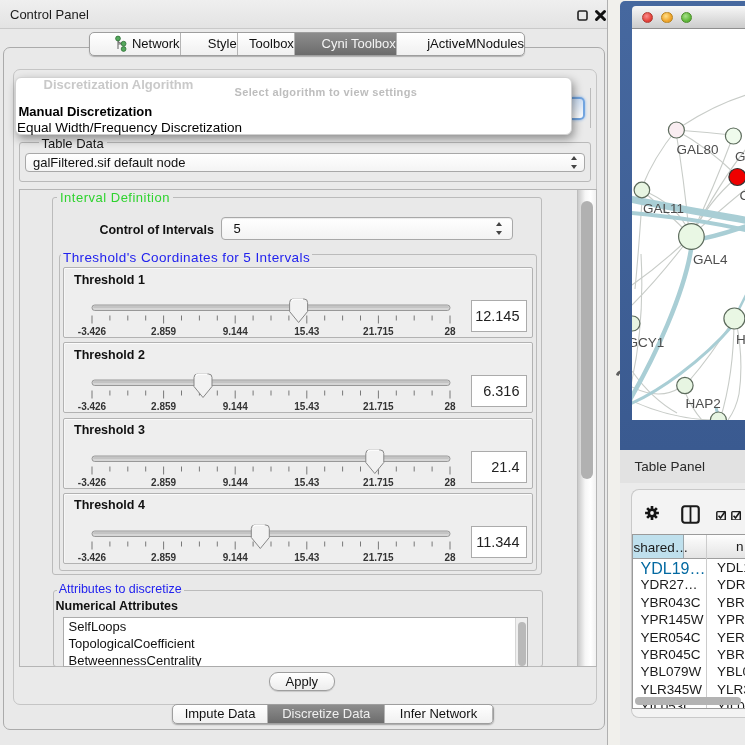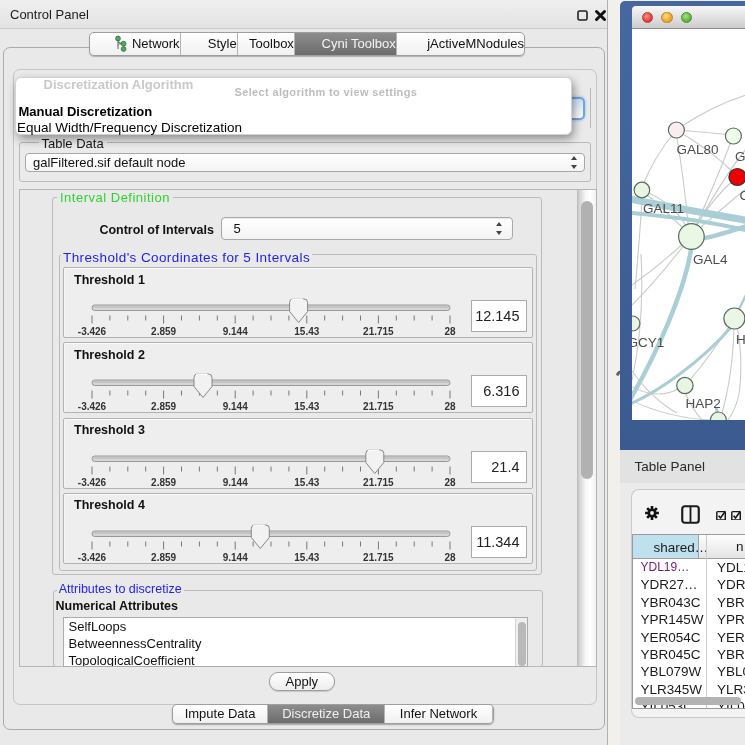--- a/index.html
+++ b/index.html
@@ -38,21 +38,21 @@
 #netframe { position:absolute; left:619.5px; top:1px; width:126px; height:449px; background:linear-gradient(#46689f,#3a5a90); border-top-left-radius:5px; }
 #nettitle { position:absolute; left:12px; top:5px; right:0; height:22.5px; background:linear-gradient(#f7f7f7,#cccccc); border-bottom:1px solid #8f8f8f; border-top-left-radius:4px; }
 .tl { position:absolute; top:5.5px; width:11.5px; height:11.5px; border-radius:50%; }
 #netcanvas { position:absolute; left:12px; top:27.5px; width:114px; height:391px; background:#ffffff; overflow:hidden; }
 #tablepanel { position:absolute; left:619.5px; top:450px; width:125.5px; height:295px; background:#ebebeb; }
 #tpbar { position:absolute; left:0; top:0; width:100%; height:33px; background:#e2e2e2; }
 #tpbar .t { position:absolute; left:15px; top:9px; font-size:13.5px; color:#2a2a2a; }
 #tppanel { position:absolute; left:11.5px; top:39px; width:120px; height:229px; background:#f3f3f3; border:1px solid #c9c9c9; border-radius:8px 0 0 8px; border-right:none; }
 #tptable { position:absolute; left:-0.5px; top:43.6px; width:115px; height:175.2px; background:#ffffff; border:1px solid #9a9a9a; border-right:none; overflow:hidden; }
 #tphead { position:absolute; left:0; top:0; width:100%; height:24.7px; border-bottom:1px solid #9f9f9f; background:linear-gradient(#fdfdfd,#e4e4e4); }
-#tphead .c1 { position:absolute; left:0; top:0; width:66px; height:100%; background:#bfe0ed; border-right:1px solid #98a5ab; font-size:13.5px; color:#1b1b1b; text-align:left; padding-left:21px; line-height:25px; }
+#tphead .c1 { position:absolute; left:0; top:0; width:51px; height:100%; background:#bfe0ed; border-right:1px solid #98a5ab; font-size:13.5px; color:#1b1b1b; text-align:left; padding-left:1px; line-height:25px; }
 #tphead .c2 { position:absolute; left:74.6px; top:0; width:45px; height:100%; font-size:13.5px; color:#1b1b1b; line-height:24px; padding-left:29px; }
 #hsb { position:absolute; left:2px; bottom:2.5px; width:106px; height:8.5px; background:#b3b3b3; border-radius:4.5px; }
 </style></head><body>
 <div id="root">
  <div id="cp">
   <div id="titlebar">
     <div class="t">Control Panel</div>
     <svg class="abs" style="left:576.5px;top:9.5px" width="11" height="11">
           <rect x="1" y="1" width="9" height="9" fill="none" stroke="#222" stroke-width="1.6" rx="1.5"></rect>
         </svg>
@@ -158,22 +158,22 @@
             <text x="242.8" y="39.3" text-anchor="middle" font-size="10" font-weight="bold" fill="#333">15.43</text>
             <text x="314.4" y="39.3" text-anchor="middle" font-size="10" font-weight="bold" fill="#333">21.715</text>
             <text x="386.0" y="39.3" text-anchor="middle" font-size="10" font-weight="bold" fill="#333">28</text>
             <path d="M187.3,6.5 a3.5,3.5 0 0 1 3.5,-3.5 h11 a3.5,3.5 0 0 1 3.5,3.5 v9 l-9,11 l-9,-11 z" fill="#f2f2f2" stroke="#878787" stroke-width="1"></path>
             <path d="M189.3,5 a2.5,2.5 0 0 1 2.5,-1.8 h9" fill="none" stroke="#ffffff" stroke-width="1.4" opacity="0.95"></path>
           </svg>
     <div class="valbox">11.344</div>
   </div>
     <div id="list">
           <div class="it">SelfLoops</div>
+          <div class="it">TopologicalCoefficient</div>
           <div class="it">BetweennessCentrality</div>
-          <div class="it">TopologicalCoefficient</div>
           <div id="listsb">
             <div class="thumb"></div>
           </div>
         </div>
   </div>
   <div id="combo-ni">5<div class="arr" style="right:9px;top:4.5px"></div></div>
   <div id="popup">
     <div class="abs" style="left:28px;top:-1px;font-size:13px;font-weight:bold;color:#c9c9c9">Discretization Algorithm</div>
     <div class="abs" style="left:219px;top:7.5px;font-size:11px;font-weight:bold;color:#bdbdbd;letter-spacing:0.35px">Select algorithm to view settings</div>
     <div class="abs" style="left:3px;top:26px;font-size:13px;font-weight:bold;color:#000">Manual Discretization</div>
@@ -277,21 +277,21 @@
     <svg class="abs" style="left:99px;top:19.8px" width="10.5" height="10.5" viewBox="0 0 13 13">
       <rect x="1" y="2" width="10.5" height="10.5" rx="1" fill="none" stroke="#1a1a1a" stroke-width="1.8"></rect>
       <path d="M3.2,7 l2.4,2.8 L11.5,1.5" fill="none" stroke="#1a1a1a" stroke-width="2"></path>
     </svg>
     <div id="tptable">
       <div id="tphead">
             <div class="c1">shared…</div>
             <div class="c2">n</div>
           </div>
       <div class="abs" style="left:73.6px;top:0;width:1px;height:100%;background:#cccccc"></div>
-      <div style="position:absolute;left:8px;top:25.4px;font-size:12px;color:#701a75">YDL19…</div>
+      <div style="position:absolute;left:8px;top:25.4px;font-size:16px;color:#0369a1">YDL19…</div>
           <div style="position:absolute;left:84.5px;top:25.4px;font-size:13.5px;color:#1b1b1b">YDL1</div>
           <div style="position:absolute;left:8px;top:42.8px;font-size:13.5px;color:#1b1b1b">YDR27…</div>
           <div style="position:absolute;left:84.5px;top:42.8px;font-size:13.5px;color:#1b1b1b">YDR2</div>
           <div style="position:absolute;left:8px;top:60.2px;font-size:13.5px;color:#1b1b1b">YBR043C</div>
           <div style="position:absolute;left:84.5px;top:60.2px;font-size:13.5px;color:#1b1b1b">YBR0</div>
           <div style="position:absolute;left:8px;top:77.6px;font-size:13.5px;color:#1b1b1b">YPR145W</div>
           <div style="position:absolute;left:84.5px;top:77.6px;font-size:13.5px;color:#1b1b1b">YPR1</div>
           <div style="position:absolute;left:8px;top:95.0px;font-size:13.5px;color:#1b1b1b">YER054C</div>
           <div style="position:absolute;left:84.5px;top:95.0px;font-size:13.5px;color:#1b1b1b">YER0</div>
           <div style="position:absolute;left:8px;top:112.4px;font-size:13.5px;color:#1b1b1b">YBR045C</div>

